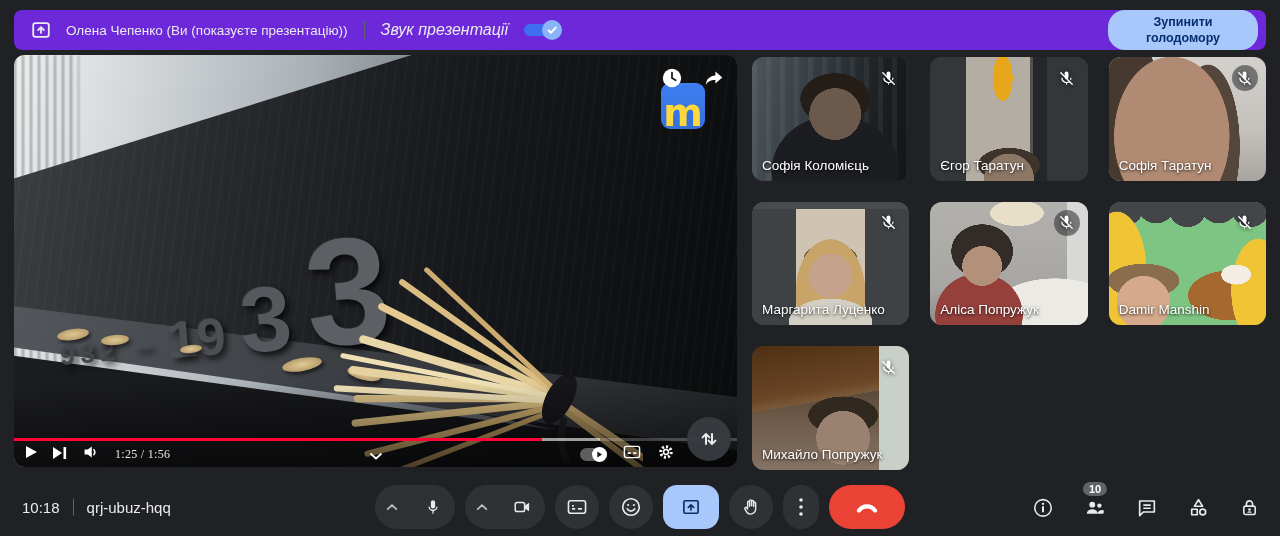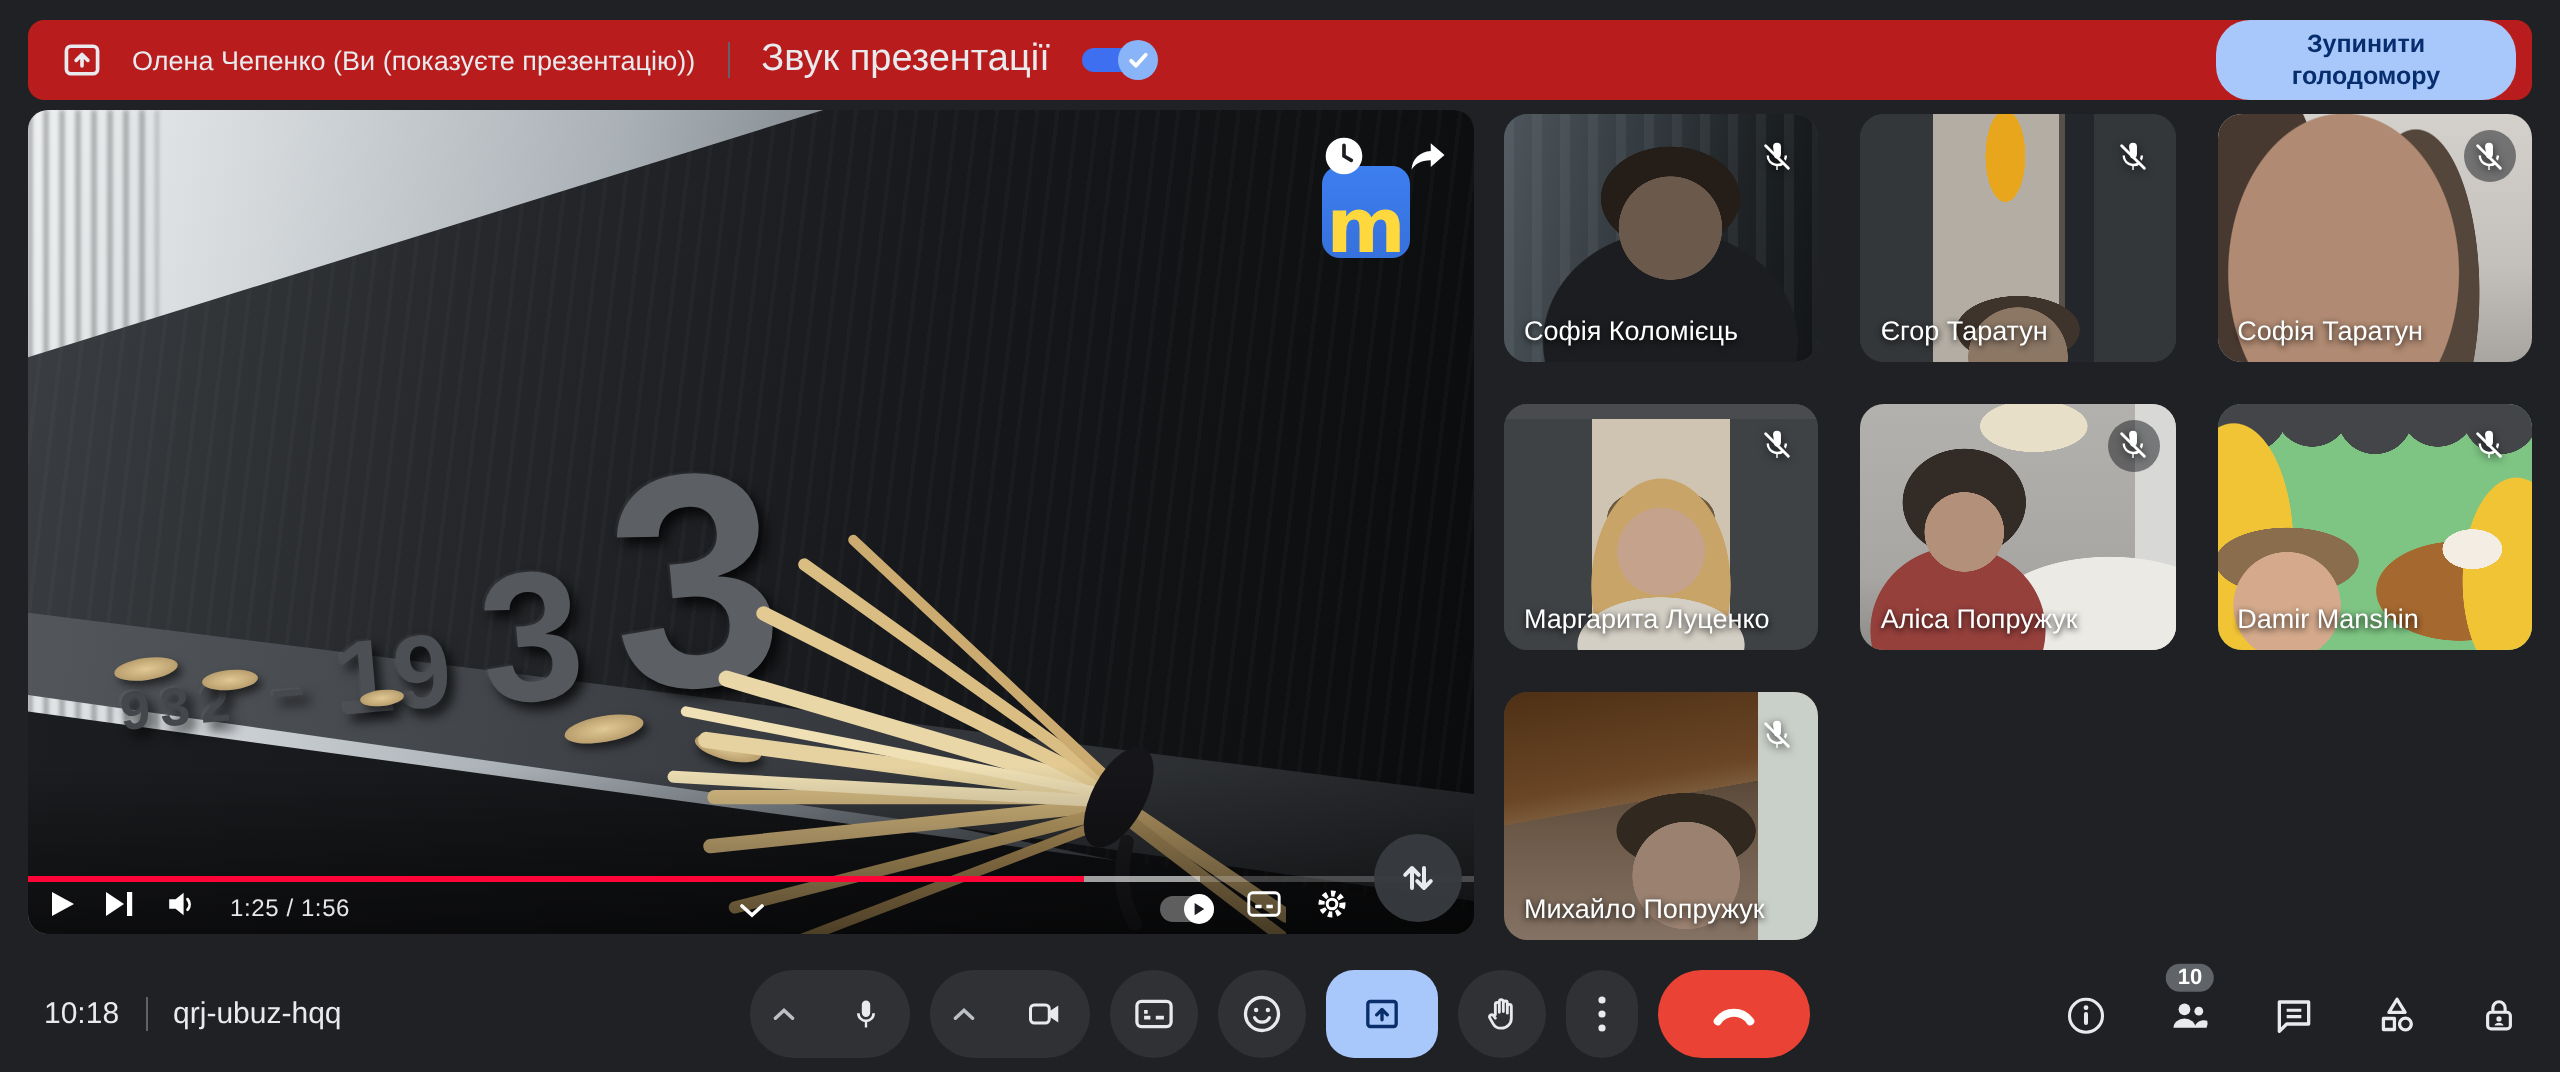--- a/index.html
+++ b/index.html
@@ -1,25 +1,25 @@
 <!DOCTYPE html>
 <html><head>
 <meta charset="utf-8">
 <style>
   * { margin:0; padding:0; box-sizing:border-box; }
   html,body { width:1280px; height:536px; background:#202124; overflow:hidden;
               font-family:"Liberation Sans","DejaVu Sans",sans-serif; position:relative; }
 
   
-  .topbar { position:absolute; left:14px; top:10px; width:1252px; height:40px; background:#b91c1c;
+  .topbar { position:absolute; left:14px; top:10px; width:1252px; height:40px; background:#6d28d9;
             border-radius:8px; display:flex; align-items:center; padding:0 8px 0 16px; }
   .topbar .chip-icon { display:flex; align-items:center; }
   .presenter-text { color:#e8eaed; font-size:13.5px; margin-left:14px; }
   .vdiv { width:1px; height:18px; background:#5f6368; margin:0 16px; }
-  .sound-label { color:#e8eaed; font-size:19px; }
+  .sound-label { color:#e8eaed; font-size:16px;font-style:italic; }
   .toggle { margin-left:14px; width:40px; height:20px; position:relative; cursor:pointer; }
   .toggle .track { position:absolute; left:2px; top:4px; width:32px; height:12px; border-radius:7px; background:#3e6ff0; }
   .toggle .knob { position:absolute; right:0; top:0; width:20px; height:20px; border-radius:50%;
                   background:#8ab4f8; display:flex; align-items:center; justify-content:center; }
   .stop-btn { margin-left:auto; background:#a8c7fa; color:#062e6f; border:none; border-radius:17px;
               font-size:12.5px; line-height:1.3; font-weight:bold; padding:4px 20px; max-width:150px;
               text-align:center; cursor:pointer; font-family:inherit; }
 
   
   .stage { position:absolute; left:14px; top:55px; width:723px; height:412px; border-radius:10px;
@@ -53,21 +53,21 @@
   .yt-icons { position:absolute; top:12px; right:12px; display:flex; gap:20px; align-items:center; }
   .vid-title { position:absolute; top:9px; left:13px; color:#fff; font-size:17px;
                text-shadow:0 1px 3px rgba(0,0,0,.6); }
   .shade { position:absolute; left:0; right:0; bottom:0; height:84px;
            background:linear-gradient(transparent, rgba(0,0,0,.58)); }
   .progress { position:absolute; left:0; right:0; bottom:26px; height:3px; background:rgba(255,255,255,.22); }
   .prog-buffer { position:absolute; left:0; top:0; height:100%; background:rgba(255,255,255,.5); }
   .prog-played { position:absolute; left:0; top:0; height:100%; background:#ff0436; }
   .controls { position:absolute; left:0; right:0; bottom:0; height:26px; display:flex; align-items:center;
               padding:0 10px; gap:15px; color:#fff; }
-  .t-time { font-size:12px; color:#e6e6e6; letter-spacing:.3px; }
+  .t-time { font-size:12px; color:#e6e6e6; letter-spacing:.3px;font-family:Liberation Serif, serif; }
   .mid-chev { position:absolute; left:50%; transform:translateX(-50%); bottom:3px; }
   .ctrl-right { margin-left:auto; display:flex; align-items:center; gap:15px; margin-right:52px; }
   .autoplay { width:27px; height:13px; border-radius:7px; background:rgba(255,255,255,.35); position:relative; }
   .autoplay .ap-knob { position:absolute; right:0; top:-1px; width:15px; height:15px; border-radius:50%;
               background:#fff; display:flex; align-items:center; justify-content:center; }
   .fab { position:absolute; right:6px; bottom:6px; width:44px; height:44px; border-radius:50%;
          background:rgba(56,59,63,.95); display:flex; align-items:center; justify-content:center; cursor:pointer; }
 
   
   .tiles { position:absolute; left:752px; top:57px; width:514px; height:413px; display:grid;

